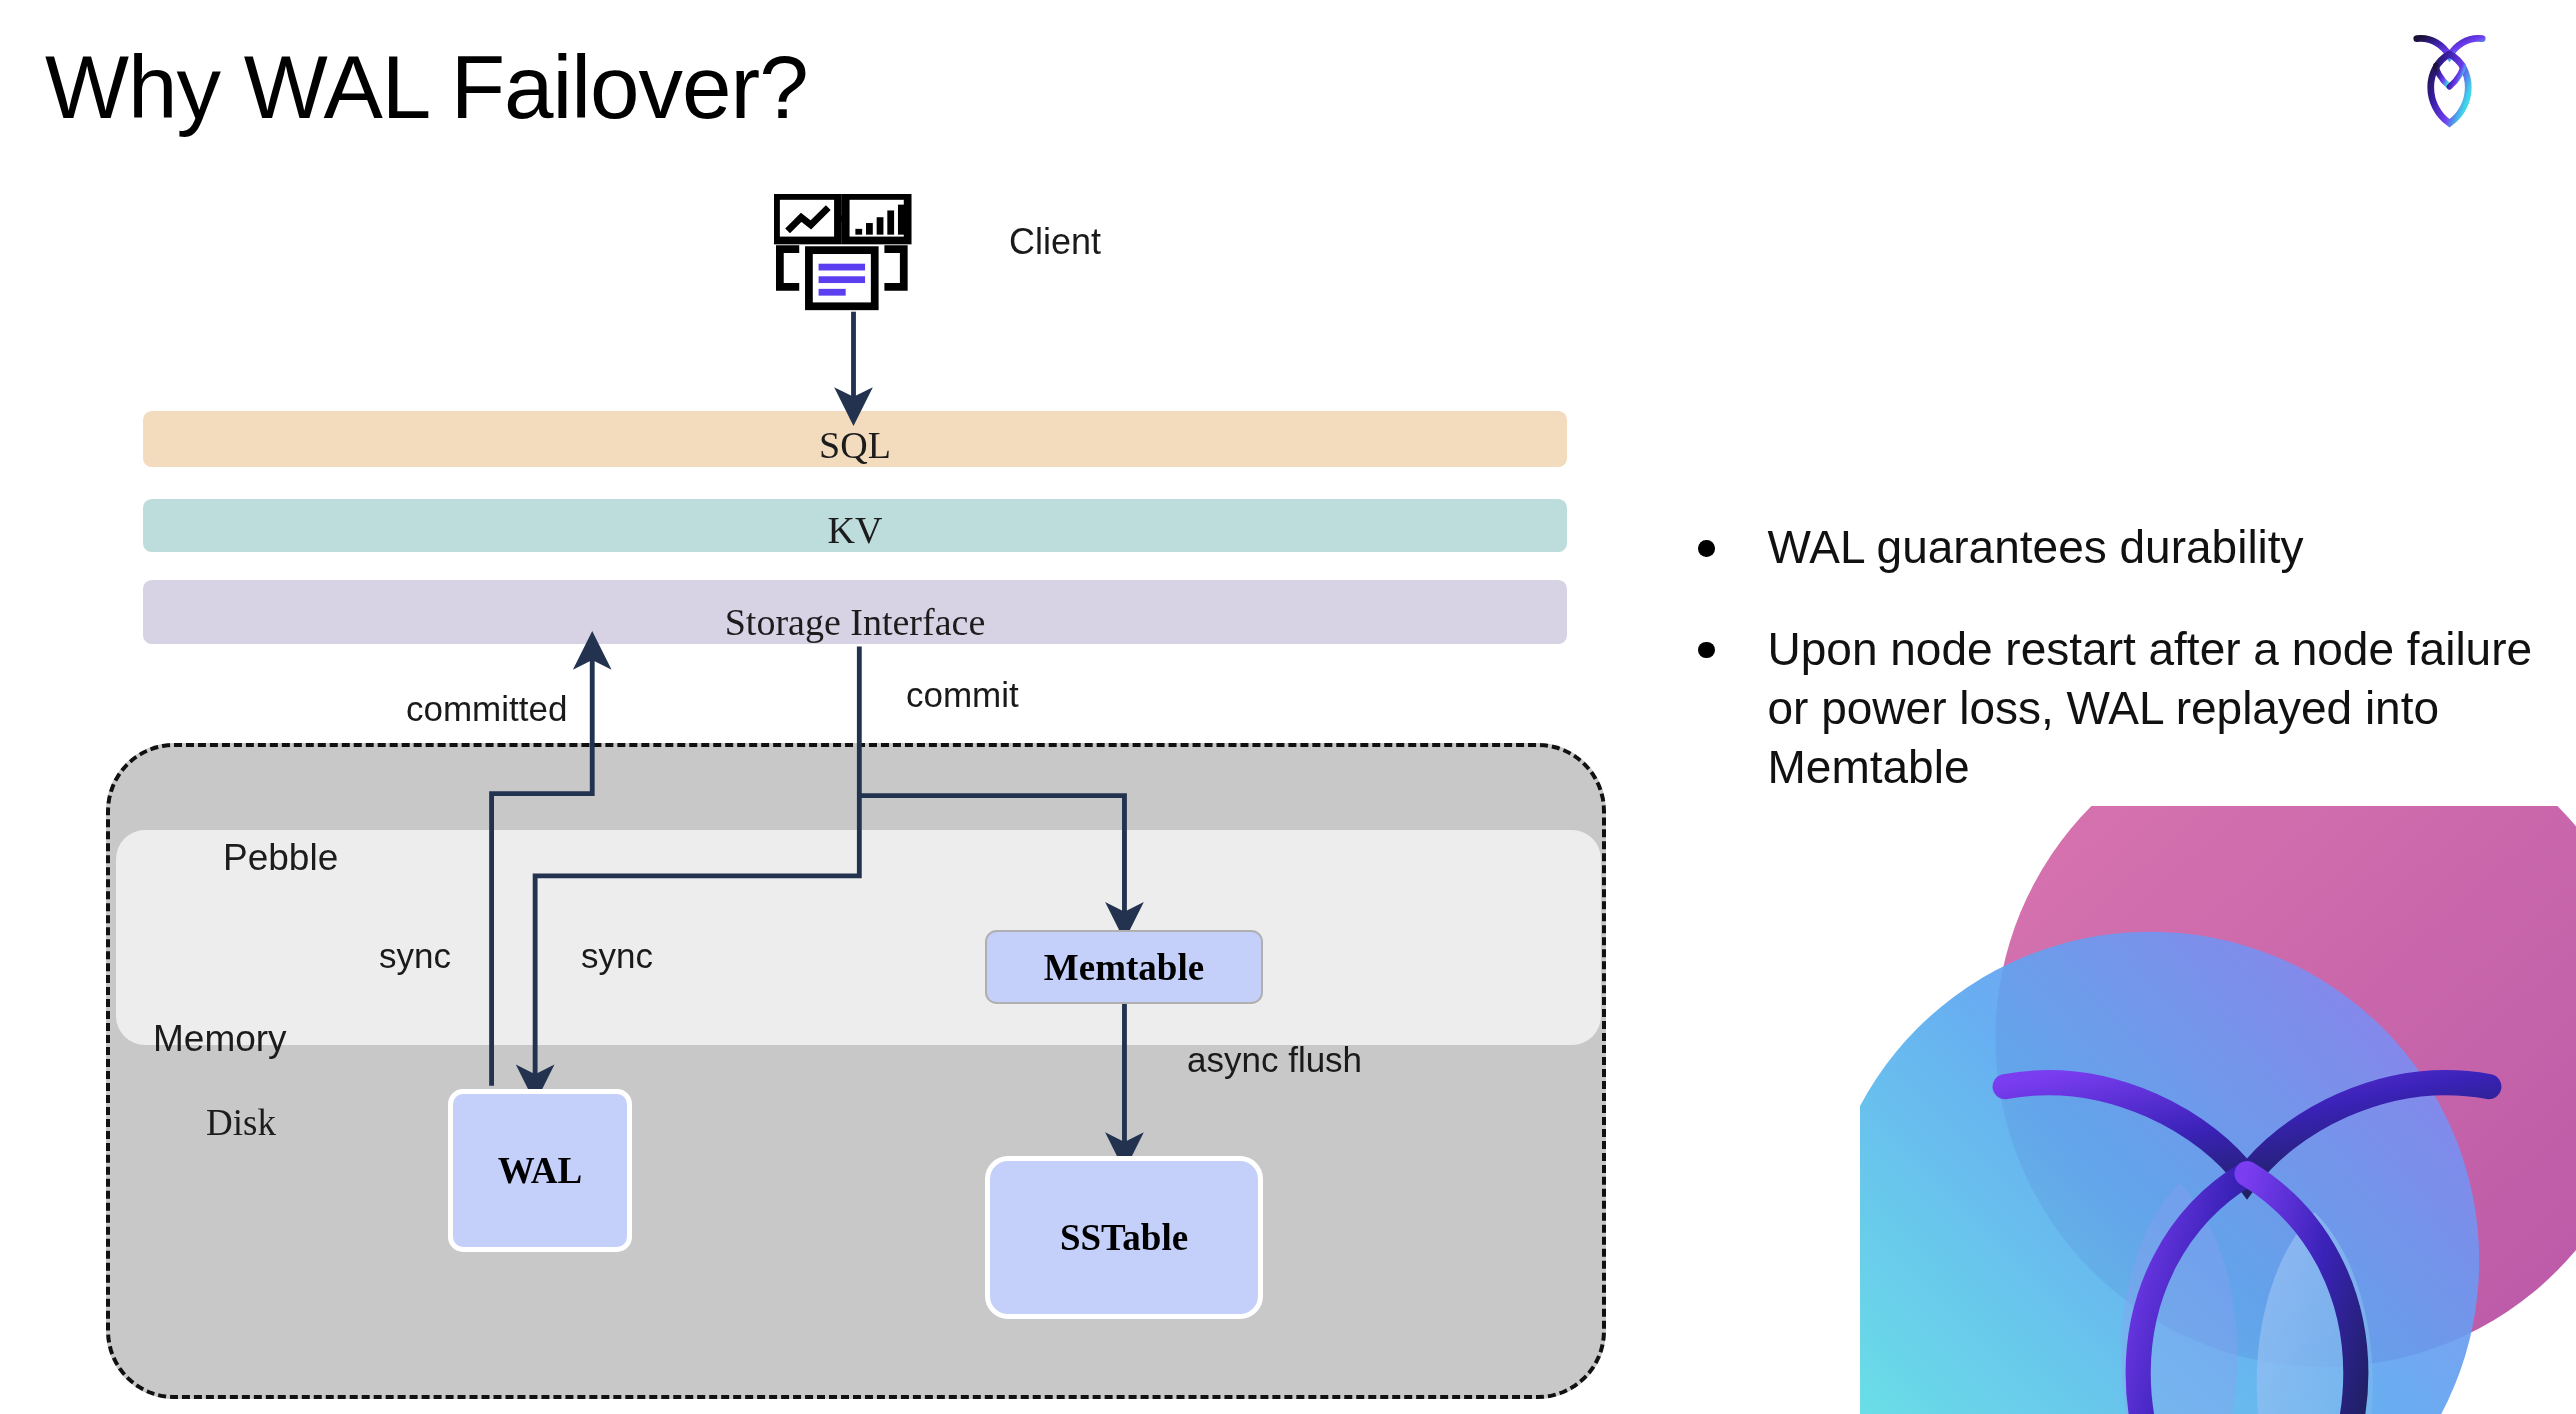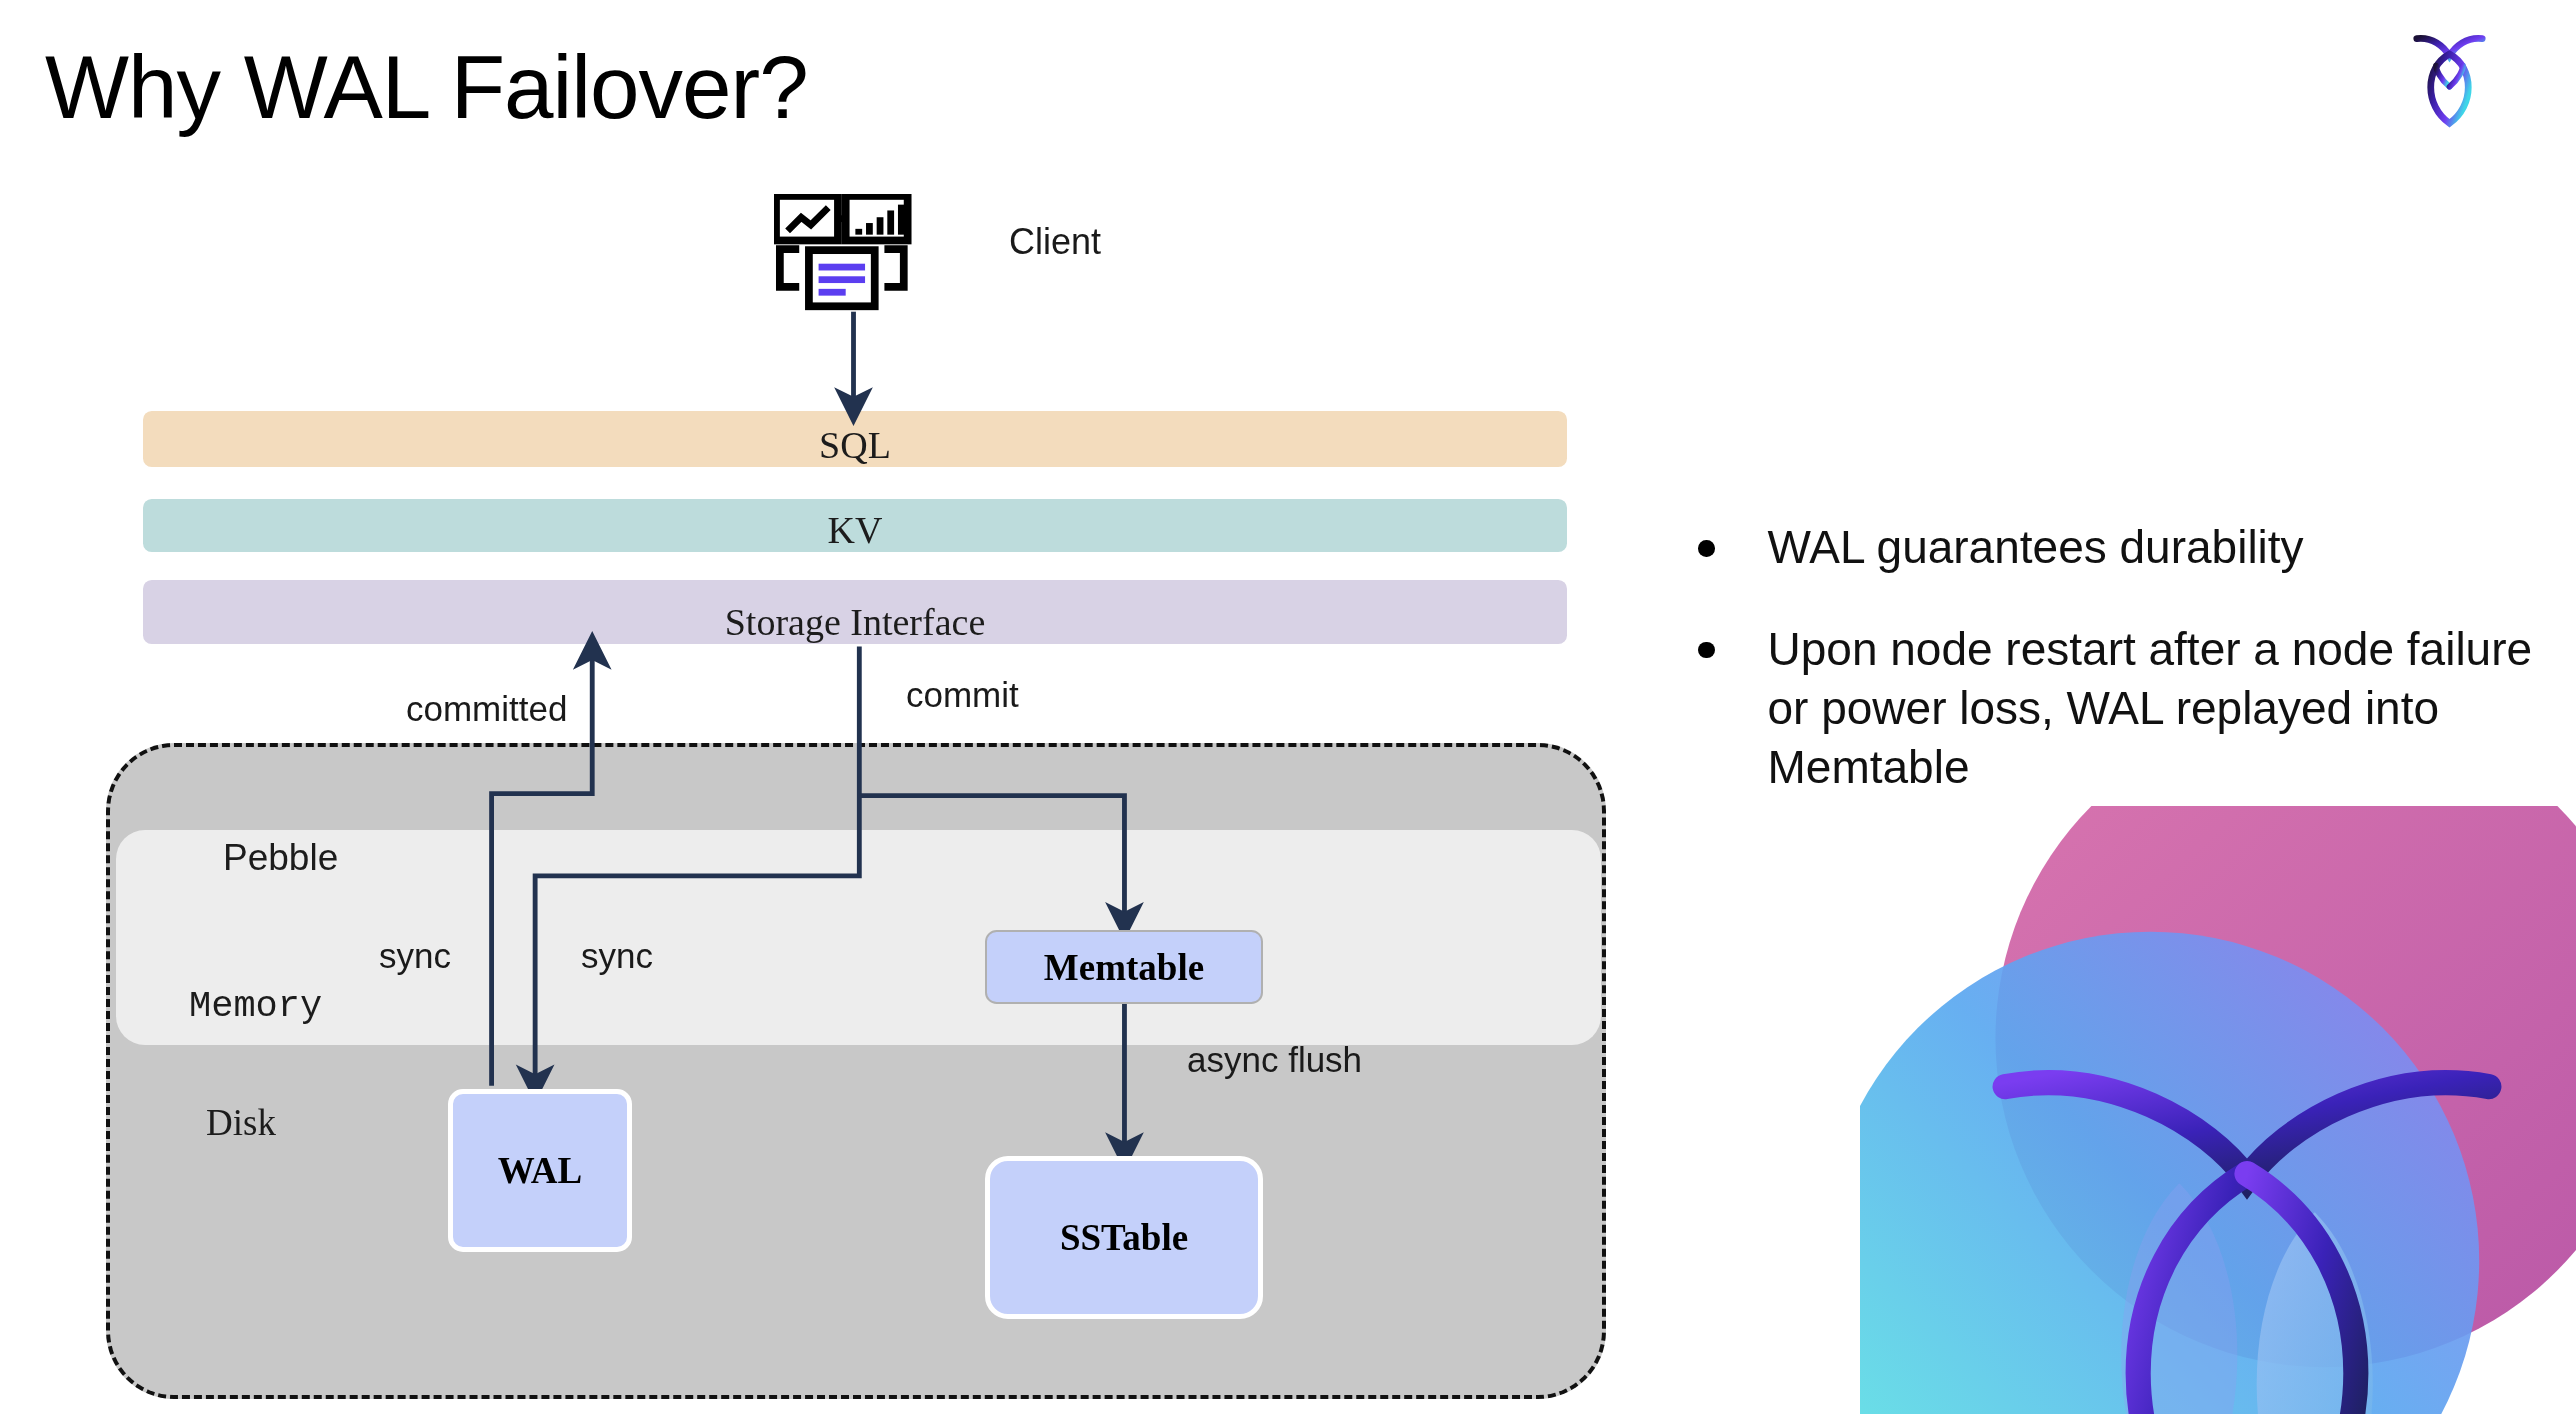--- a/index.html
+++ b/index.html
@@ -52,22 +52,22 @@
     position:absolute; left:223px; top:791px;
     font-family:Liberation Sans, sans-serif; font-size:37px; color:#1c1c1c;margin-top:46px;
   }
 
   
   #memory-box {
     position:absolute; left:116px; top:830px; width:1485px; height:215px;
     background:#ededed; border-radius:29px;
   }
   #memory-label {
-    position:absolute; left:153px; top:985px;
-    font-family:Liberation Mono, monospace; font-size:37px; color:#1c1c1c;margin-left:36px;
+    position:absolute; left:153px; top:1018px;
+    font-family:Liberation Sans, sans-serif; font-size:37px; color:#1c1c1c;
   }
   #disk-label {
     position:absolute; left:206px; top:1101px;
     font-family:"Liberation Serif", serif; font-size:37px; color:#1c1c1c;
   }
 
   
   .node-box {
     position:absolute;
     background:#c4d0fa;

